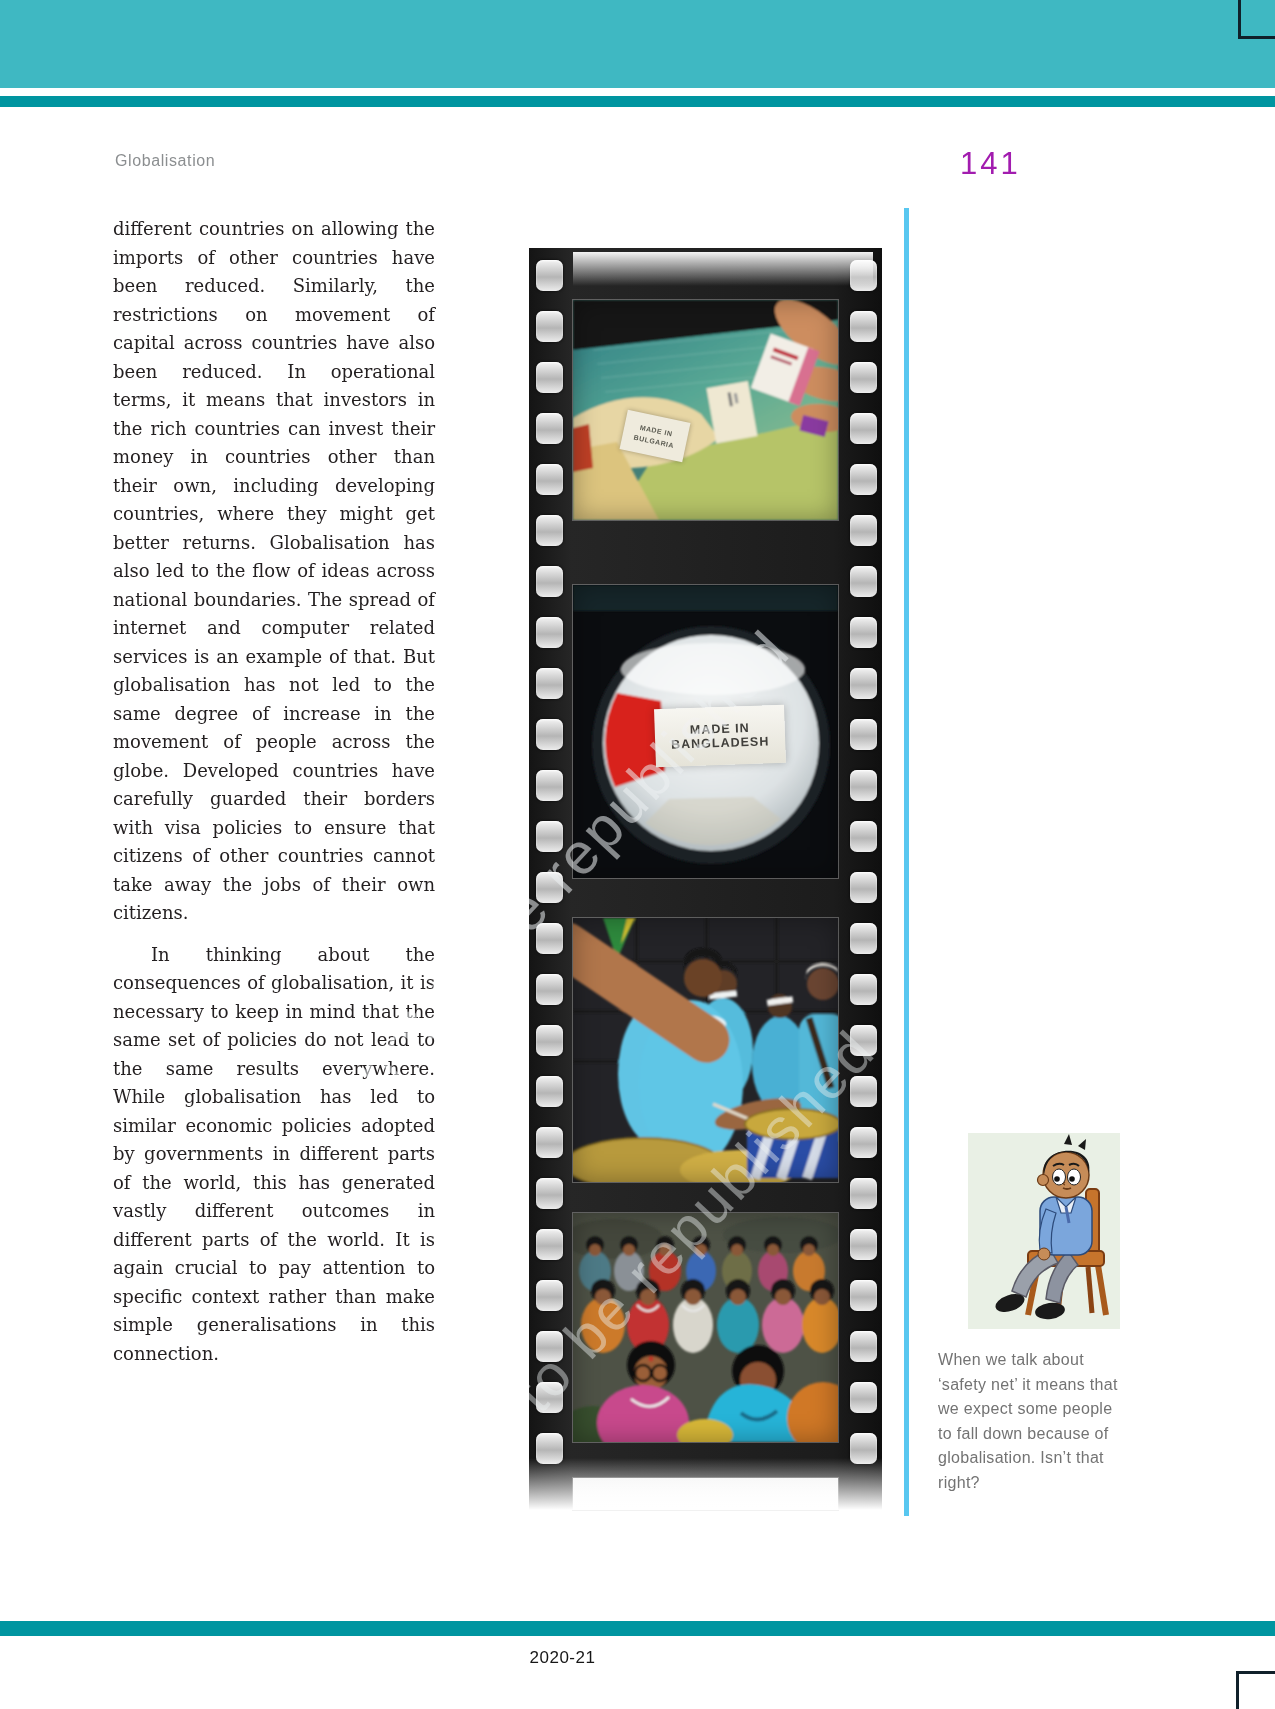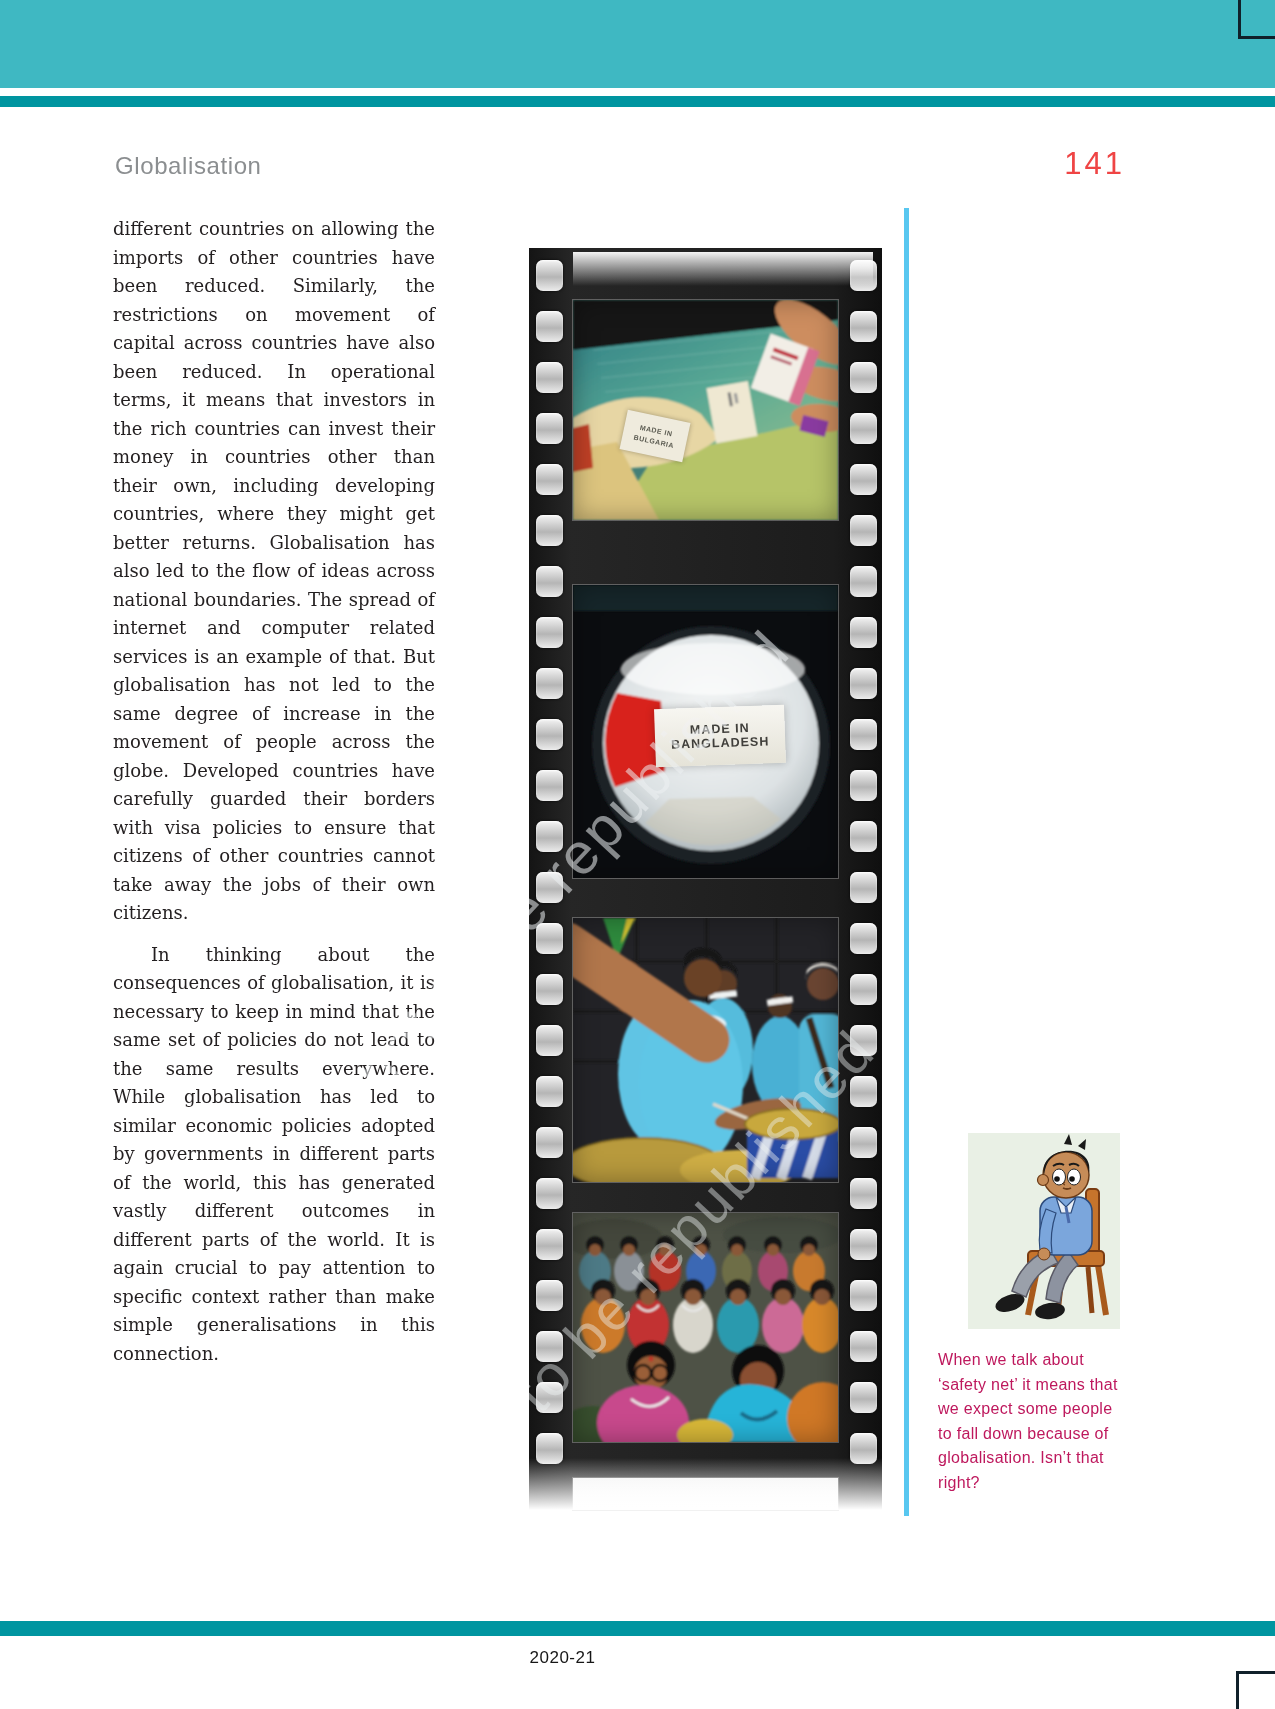--- a/index.html
+++ b/index.html
@@ -7,24 +7,24 @@
         font-family:"Liberation Sans",sans-serif;}
   
   .band-top{position:absolute;left:0;top:0;width:1275px;height:88px;background:#3fb8c2;}
   .band-top-thin{position:absolute;left:0;top:96px;width:1275px;height:11px;background:#0095a0;}
   .band-bottom{position:absolute;left:0;top:1621px;width:1275px;height:15px;background:#0095a0;}
   .crop-tr{position:absolute;left:1238px;top:0;width:35px;height:36px;
            border-left:3px solid #10202a;border-bottom:3px solid #10202a;}
   .crop-br{position:absolute;left:1236px;top:1671px;width:37px;height:38px;
            border-left:3px solid #10202a;border-top:3px solid #10202a;}
   
-  .hdr-title{position:absolute;left:115px;top:152px;font-size:24px;letter-spacing:.6px;
+  .hdr-title{position:absolute;left:115px;top:152px;font-size:16px;letter-spacing:.6px;
              color:#8b8e90;font-weight:400;}
-  .hdr-num{position:absolute;left:960px;top:146px;width:165px;text-align:right;
-           font-size:31px;letter-spacing:3px;color:#ef4444;font-weight:400;}
+  .hdr-num{position:absolute;left:960px;top:146px;width:165px;
+           font-size:31px;letter-spacing:3px;color:#a21caf;font-weight:400;}
   
   .article{position:absolute;left:113px;top:215px;width:330px;color:#231f20;
            font-family:"DejaVu Serif","Liberation Serif",serif;font-size:18px;
            line-height:28.5px;text-align:justify;}
   .article p{margin:0 8px 13px 0;}
   .article p.indent{text-indent:38px;}
   
   .filmstrip{position:absolute;left:529px;top:248px;width:353px;height:1262px;
              background:linear-gradient(90deg,#141414,#262626 12%,#1c1c1c 86%,#0f0f0f);}
   .filmstrip::after{content:"";position:absolute;left:0;bottom:0;width:100%;height:52px;
@@ -60,21 +60,21 @@
   
   .wm{position:absolute;font-size:58px;letter-spacing:3px;color:rgba(236,240,242,.55);
       mix-blend-mode:lighten;transform:rotate(-47deg);white-space:nowrap;pointer-events:none;
       font-weight:400;z-index:5;}
   .wm1{left:245px;top:770px;width:760px;}
   .wm2{left:330px;top:1170px;width:760px;opacity:.8;}
   
   .accent-line{position:absolute;left:904px;top:208px;width:5px;height:1308px;background:#58c7f0;}
   .cartoon{position:absolute;left:968px;top:1133px;width:152px;height:196px;}
   .cartoon svg{display:block;width:100%;height:100%;}
-  .caption{position:absolute;left:938px;top:1348px;width:182px;color:#be185d;
+  .caption{position:absolute;left:938px;top:1348px;width:182px;color:#737373;
            font-size:16px;line-height:24.5px;letter-spacing:.3px;}
   
   .footer-year{position:absolute;left:0;top:1648px;width:1125px;text-align:center;
            font-size:17px;color:#161616;letter-spacing:.5px;}
 </style>
 </head>
 <body>
 
 <div class="page">
 

